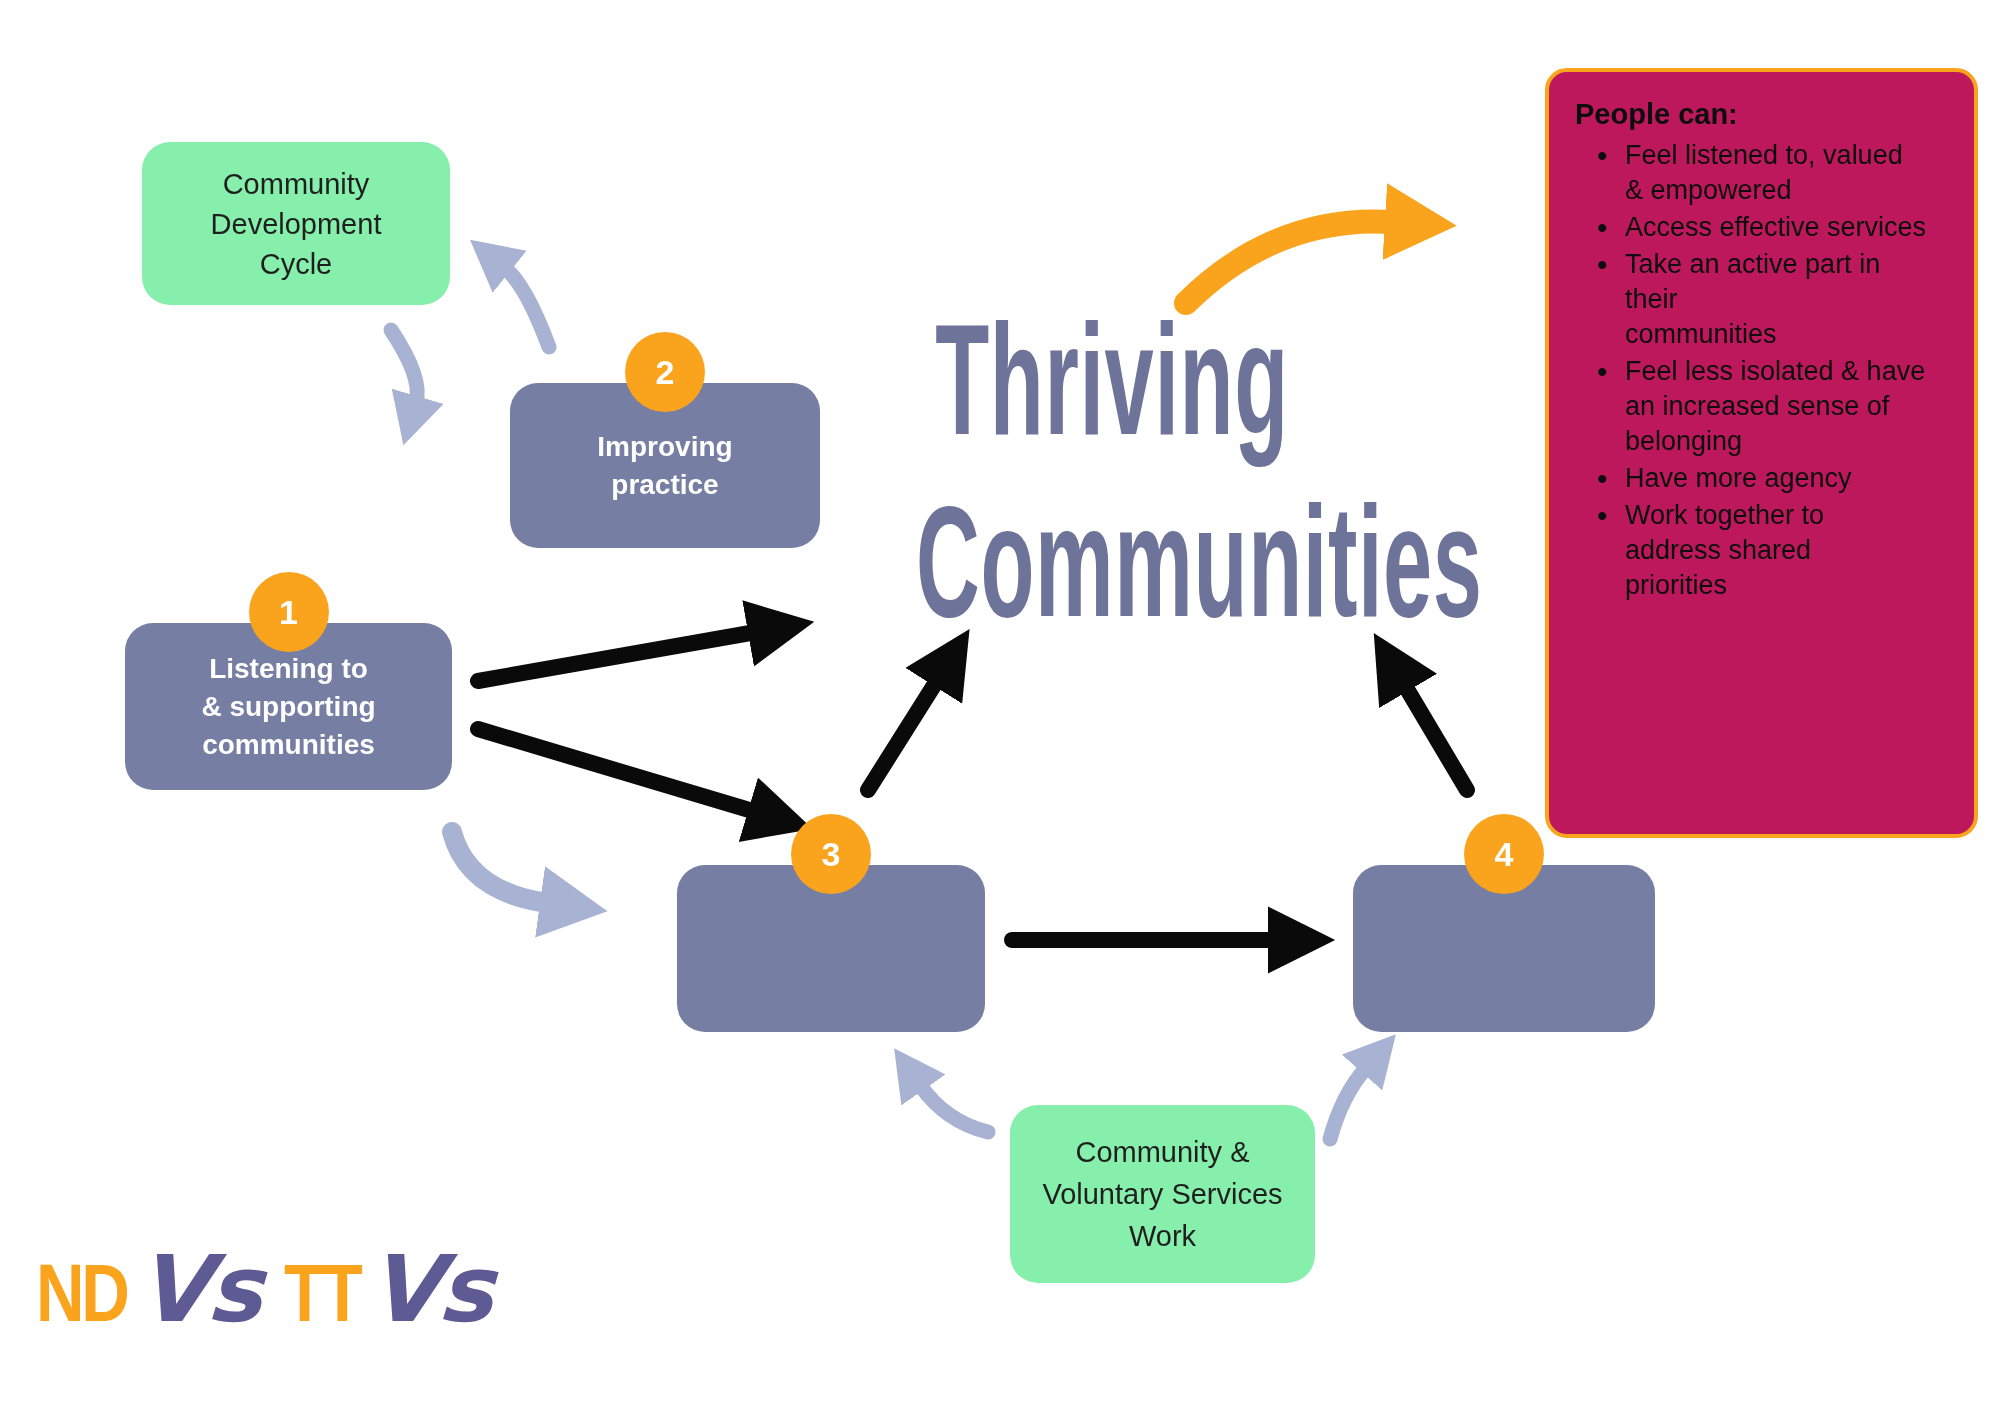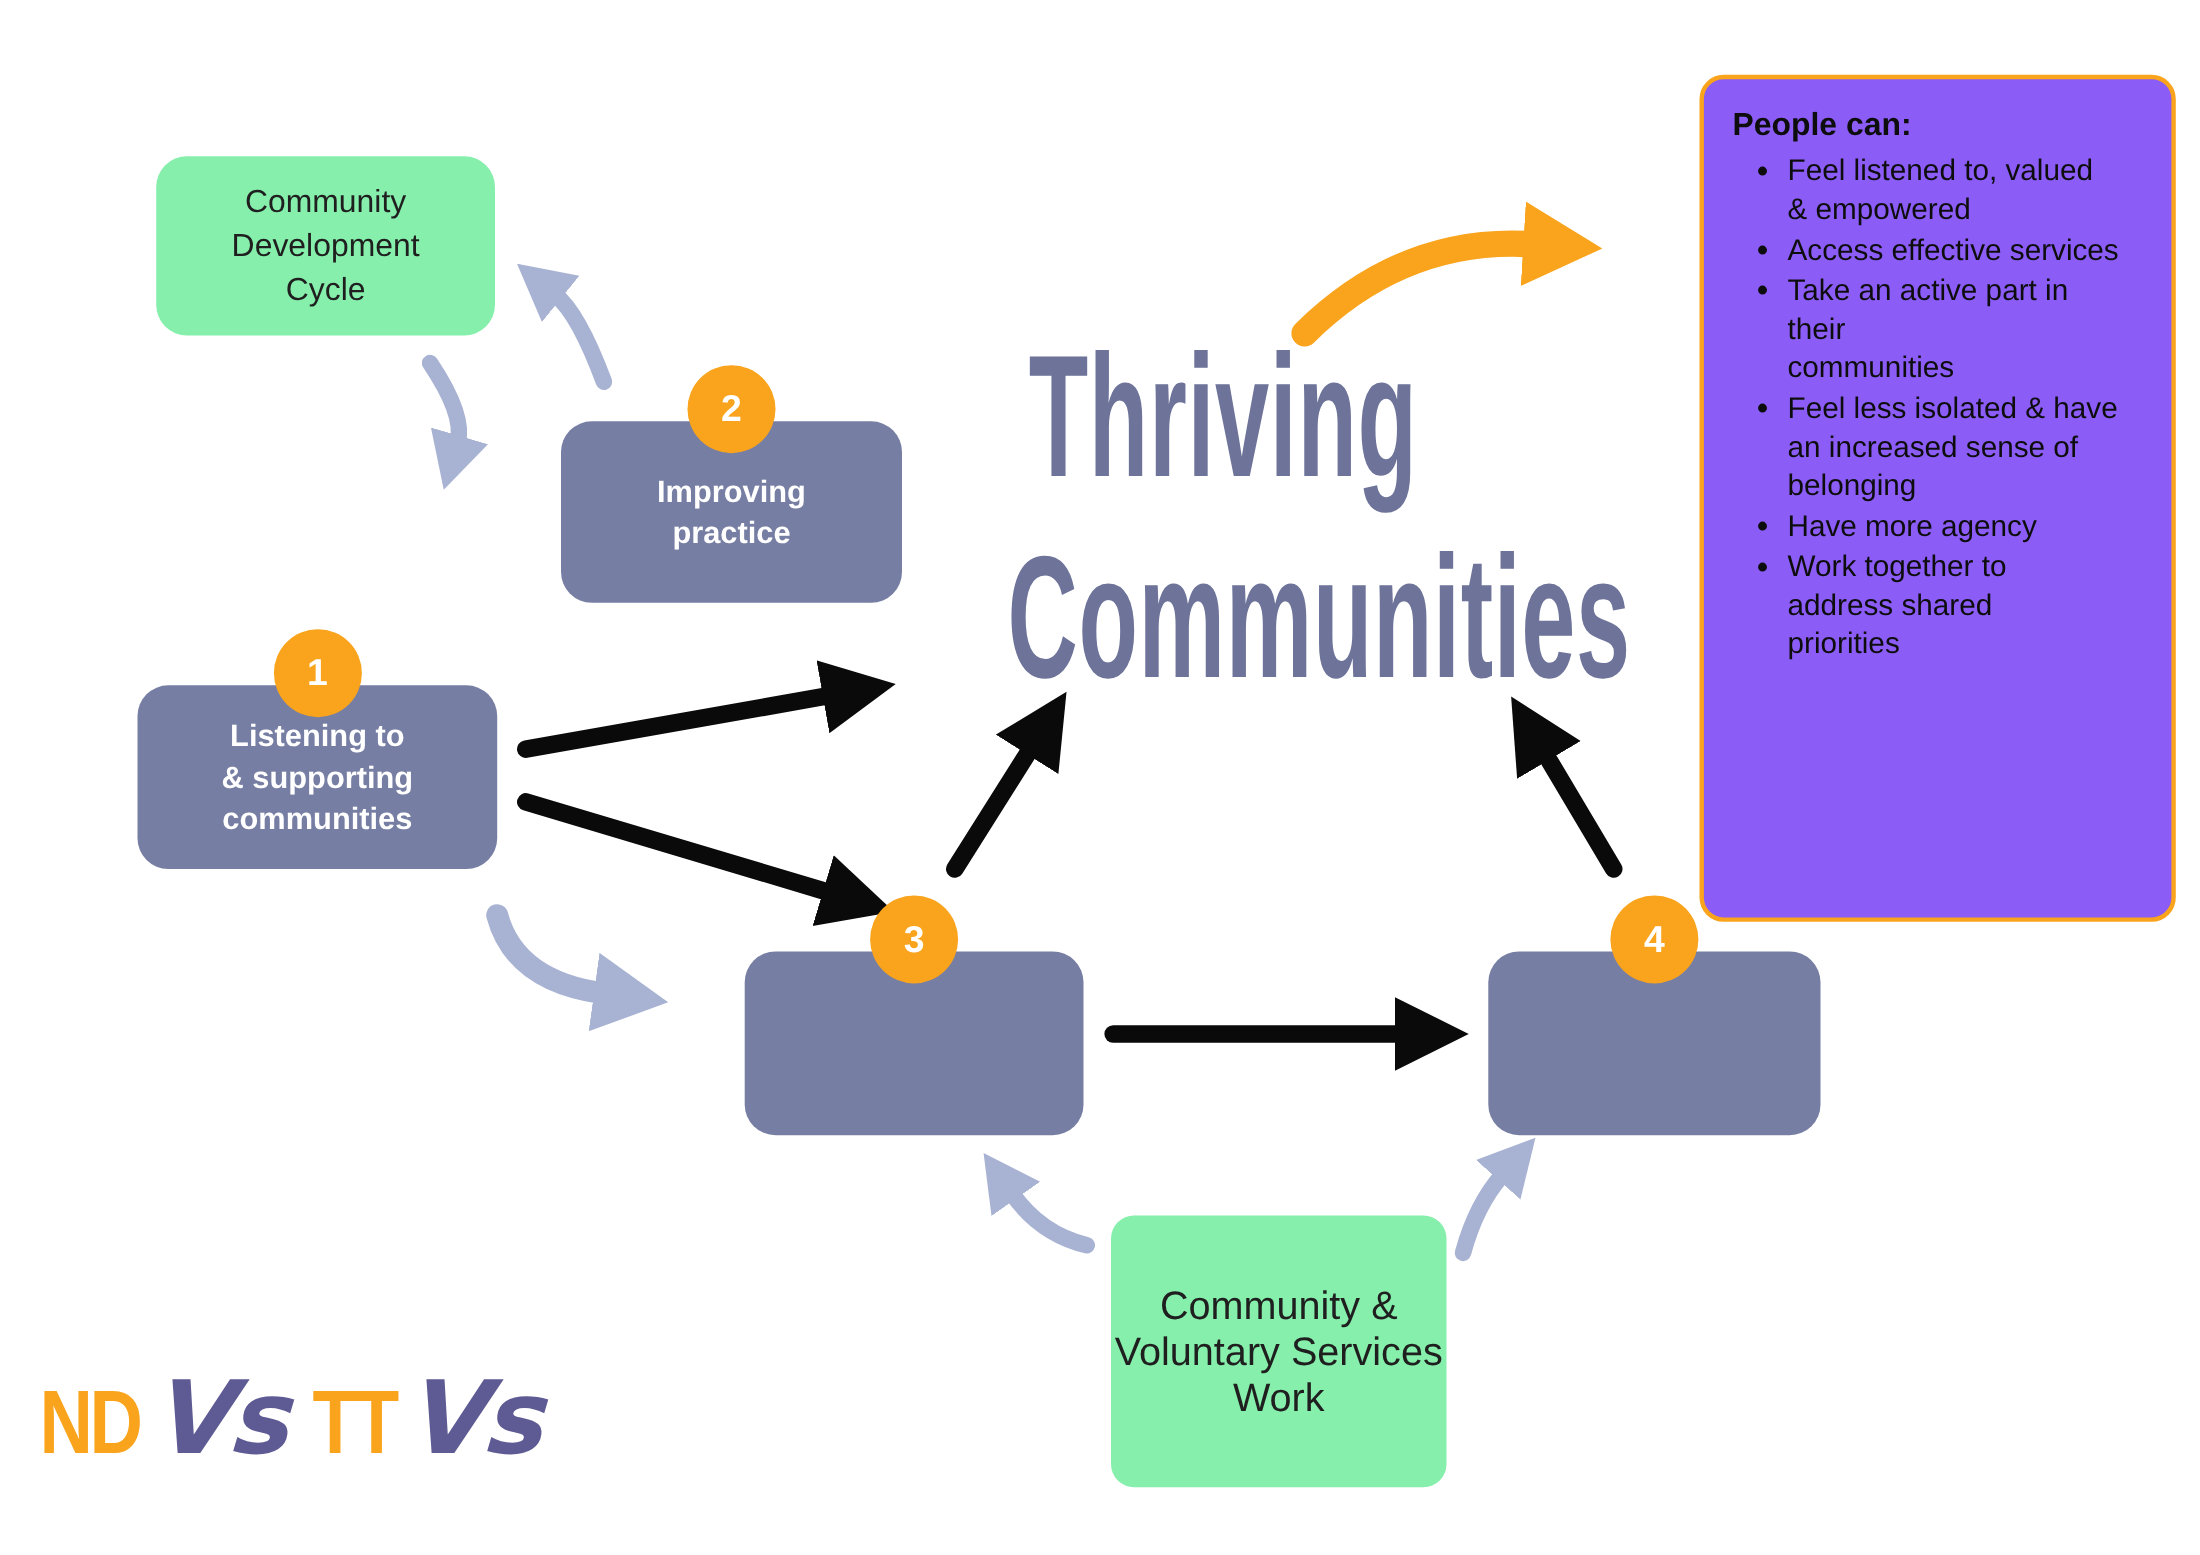--- a/index.html
+++ b/index.html
@@ -21,37 +21,37 @@
     position:absolute;left:50%;top:-51px;transform:translateX(-50%);
     width:80px;height:80px;border-radius:50%;background:#F9A41C;
     display:flex;align-items:center;justify-content:center;
     color:#ffffff;font-weight:bold;font-size:34px;z-index:3;
   }
   #cdc-box{left:142px;top:142px;width:308px;height:163px;font-size:29px;line-height:40px;}
   #step1-box{left:125px;top:623px;width:327px;height:167px;font-size:28px;line-height:38px;}
   #step2-box{left:510px;top:383px;width:310px;height:165px;font-size:28px;line-height:38px;}
   #step3-box{left:677px;top:865px;width:308px;height:167px;font-size:28px;line-height:38px;}
   #step4-box{left:1353px;top:865px;width:302px;height:167px;font-size:28px;line-height:38px;}
-  #cvsw-box{left:1010px;top:1105px;width:305px;height:247px;font-size:36px;line-height:42px;border-radius:21px;}
+  #cvsw-box{left:1010px;top:1105px;width:305px;height:178px;font-size:29px;line-height:42px;}
   
   #main-title{
     position:absolute;left:762px;top:300px;width:700px;z-index:2;
     text-align:center;color:#6D7399;font-weight:bold;
   }
   #main-title .tline{
     display:block;font-size:158px;line-height:1.0;
     transform:scaleX(0.56);transform-origin:50% 50%;
     letter-spacing:1px;white-space:nowrap;
   }
   #main-title .tline2{margin-top:24px;}
   
   #outcomes-panel{
     position:absolute;left:1545px;top:68px;width:433px;height:770px;z-index:2;
     box-sizing:border-box;border:4px solid #F9A41C;border-radius:22px;
-    background:#8b5cf6;padding:24px 18px 18px 26px;color:#0d0d0d;
+    background:#be185d;padding:24px 18px 18px 26px;color:#0d0d0d;
   }
   #outcomes-panel h3{
     margin:0 0 6px 0;font-size:29px;line-height:36px;font-weight:bold;
   }
   #outcomes-panel h3.second{margin-top:38px;}
   #outcomes-panel ul{list-style:none;margin:0;padding:0 0 0 22px;}
   #outcomes-panel li{
     position:relative;padding-left:28px;font-size:27px;line-height:35px;
     white-space:pre-line;margin:0 0 2px 0;
   }

